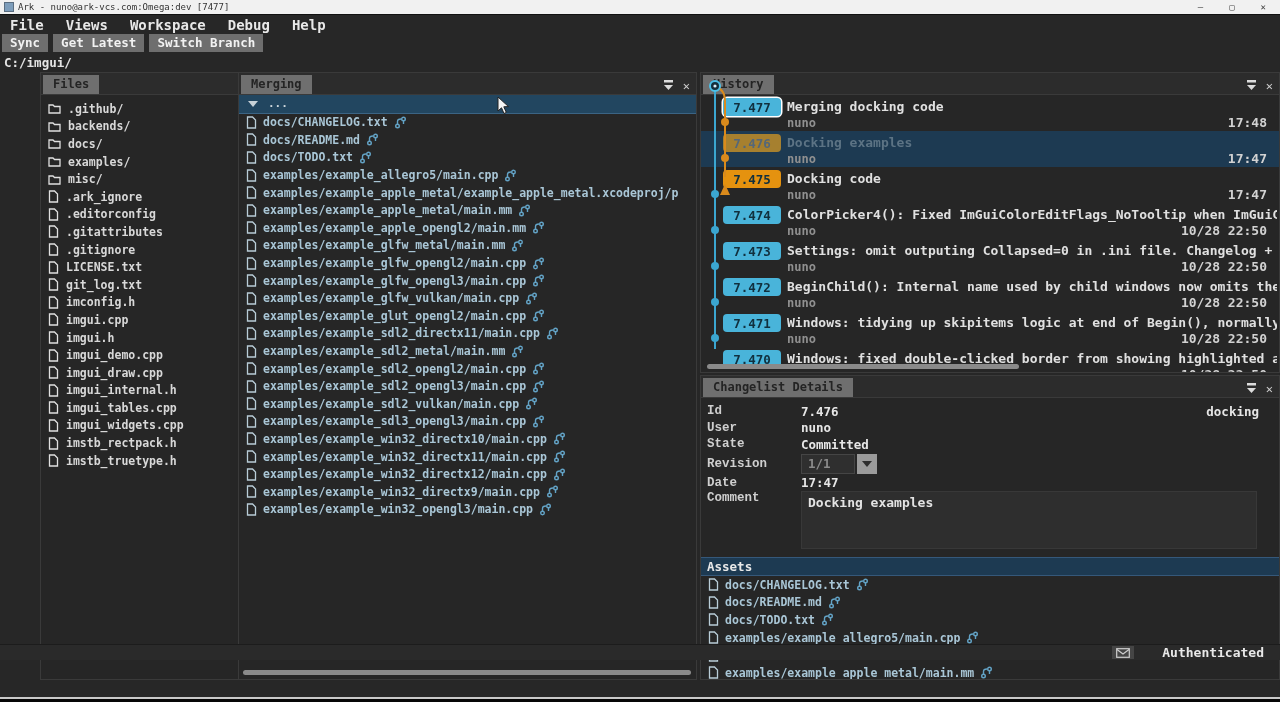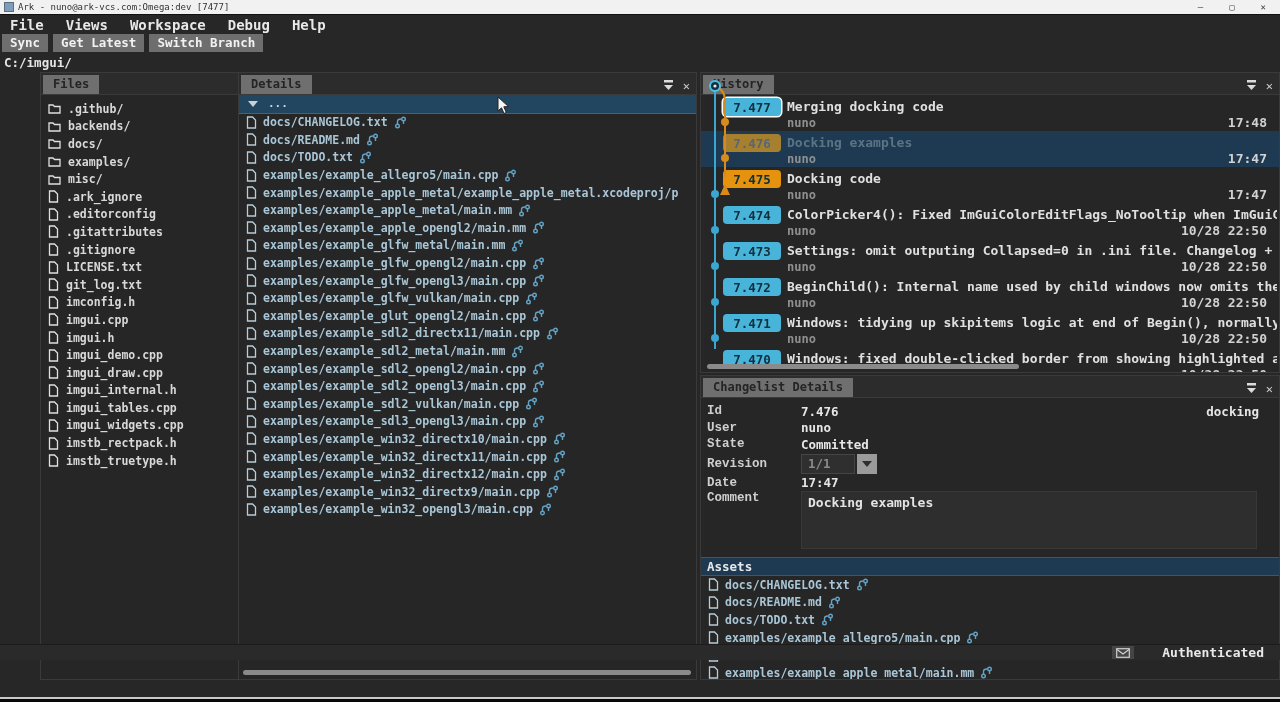--- a/index.html
+++ b/index.html
@@ -297,21 +297,21 @@
           <svg class="ic-file" width="11" height="13">
             <path d="M1.5 1 h5 l3 3 v8 h-8 Z" fill="none" stroke="#e0e0e0" stroke-width="1.3"></path>
           </svg>
           <span class="nm">imstb_truetype.h</span>
         </div>
       </div>
   </div>
 
   <div class="panel" id="changes">
     <div class="phead">
-      <span class="ptab">Details</span>
+      <span class="ptab">Merging</span>
       <span class="hicons">
         <span class="filtericon">
           <svg width="13" height="12">
               <rect x="2" y="1" width="9" height="2.5" fill="#dcdcdc"></rect>
               <polygon points="2,6 11,6 6.5,11" fill="#dcdcdc"></polygon>
             </svg>
         </span>
         <span class="xicon">✕</span>
       </span>
     </div>

